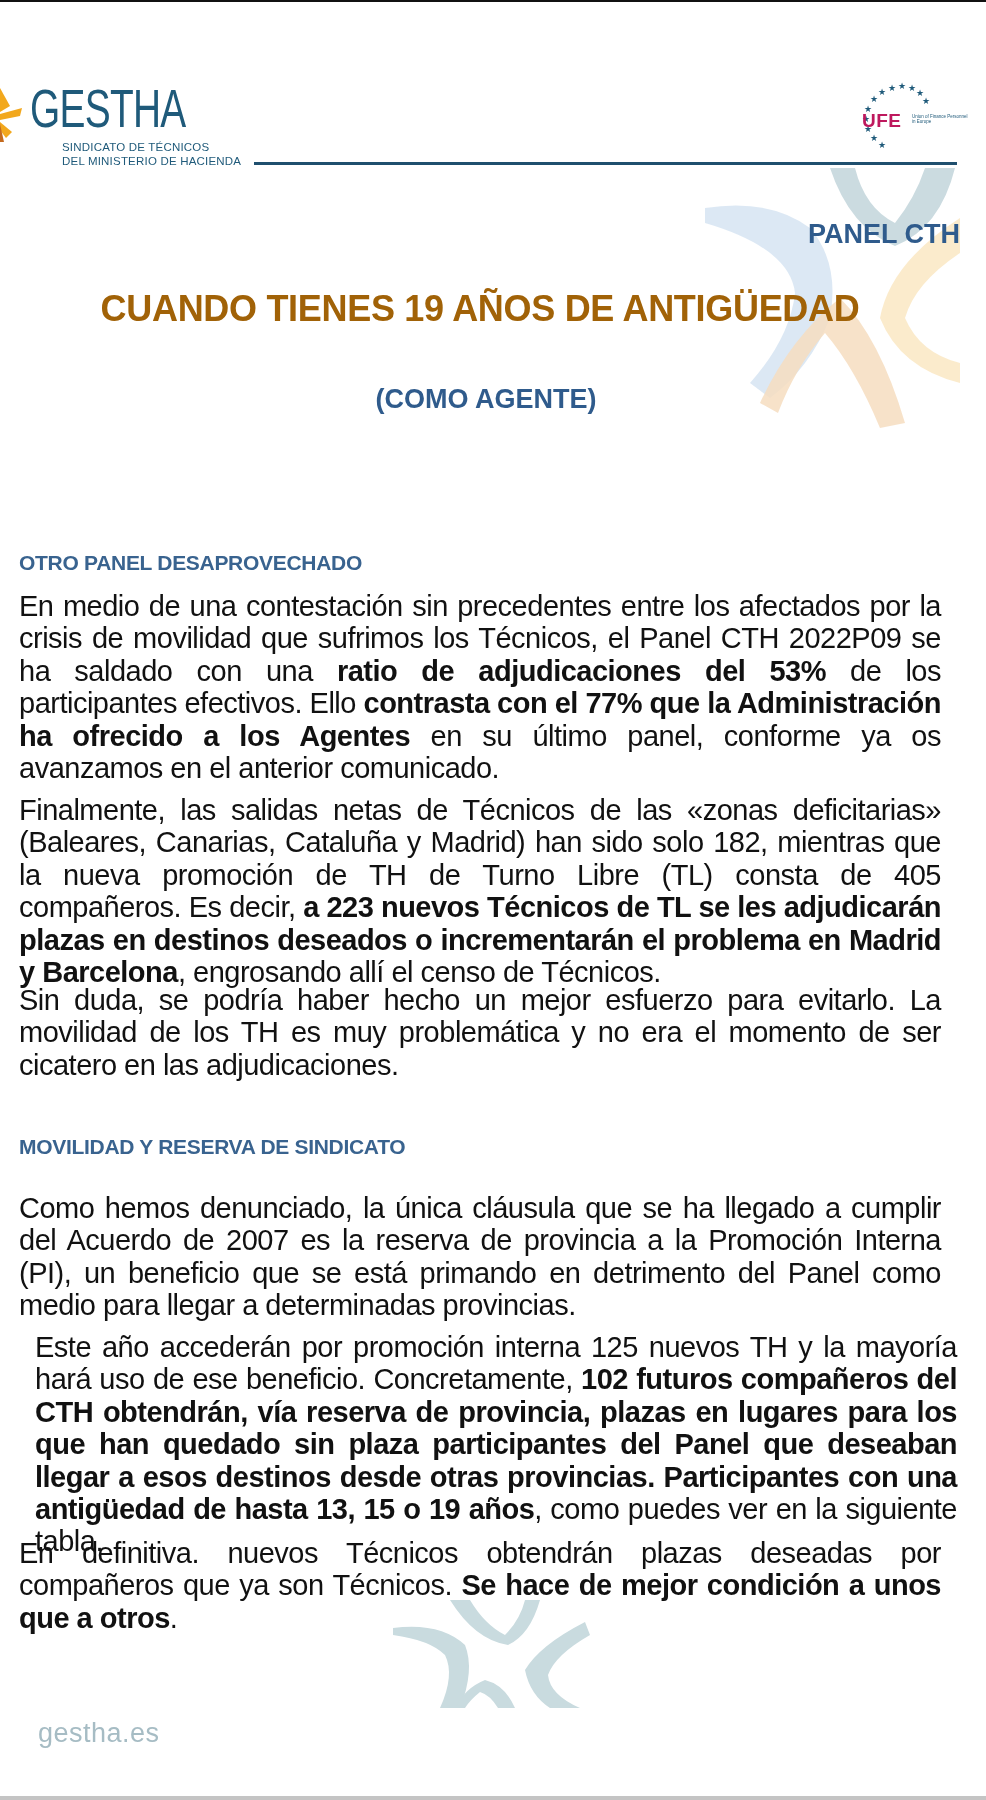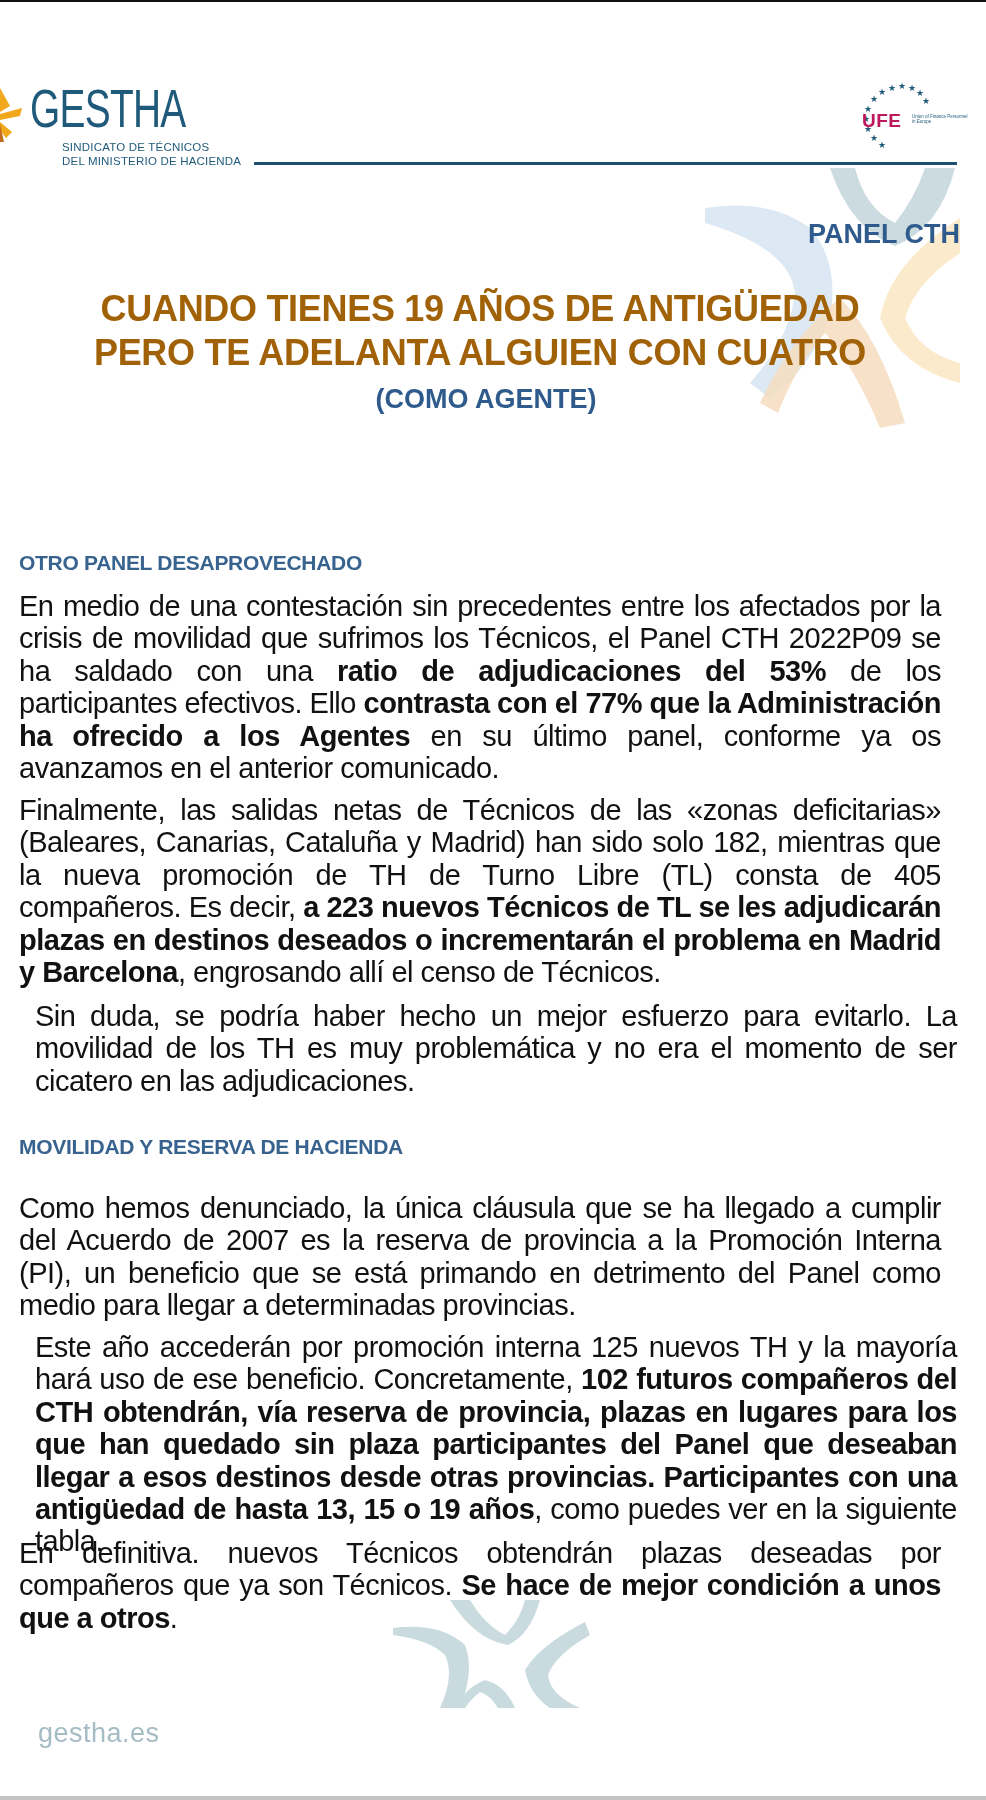--- a/index.html
+++ b/index.html
@@ -107,36 +107,35 @@
 <svg class="watermark" viewBox="0 0 270 260">
   <path d="M140 0 L165 0 Q175 40 205 55 Q225 30 235 0 L265 0 Q250 60 205 78 Q160 60 140 0 Z" fill="#b9cfd6" opacity="0.75"></path>
   <path d="M15 40 Q80 30 120 60 Q150 95 140 150 Q120 200 80 230 L60 215 Q100 170 105 125 Q100 80 15 55 Z" fill="#d6e4f2" opacity="0.85"></path>
   <path d="M270 50 L270 85 Q225 115 215 150 Q230 185 270 195 L270 215 Q210 200 190 150 Q200 95 270 50 Z" fill="#fbe9c6" opacity="0.9"></path>
   <path d="M150 130 Q190 170 215 255 L190 260 Q165 200 135 165 Q105 200 88 245 L70 235 Q100 170 150 130 Z" fill="#f6ddc0" opacity="0.85"></path>
 </svg>
 
 <div class="kicker">PANEL CTH</div>
 <div class="headline">
   <div>CUANDO TIENES 19 AÑOS DE ANTIGÜEDAD</div>
-  <div>PERO TE ADELANTA ALGUIEN CON CUATRO</div>
 </div>
 <div class="subline">(COMO AGENTE)</div>
 
 <div class="section-title" style="top:551px;">OTRO PANEL DESAPROVECHADO</div>
 <p class="para" style="top:590px; margin:0;">
   <span>En medio de una contestación sin precedentes entre los afectados por la crisis de movilidad que sufrimos los Técnicos, el Panel CTH 2022P09 se ha saldado con una </span><b>ratio de adjudicaciones del 53%</b><span> de los participantes efectivos. Ello </span><b>contrasta con el 77% que la Administración ha ofrecido a los Agentes</b><span> en su último panel, conforme ya os avanzamos en el anterior comunicado.</span>
 </p>
 <p class="para" style="top:794px; margin:0;">
   <span>Finalmente, las salidas netas de Técnicos de las «zonas deficitarias» (Baleares, Canarias, Cataluña y Madrid) han sido solo 182, mientras que la nueva promoción de TH de Turno Libre (TL) consta de 405 compañeros. Es decir, </span><b>a 223 nuevos Técnicos de TL se les adjudicarán plazas en destinos deseados o incrementarán el problema en Madrid y Barcelona</b><span>, engrosando allí el censo de Técnicos.</span>
 </p>
-<p class="para" style="top:984px; margin:16px;">
+<p class="para" style="top:984px; margin:0;">
   <span>Sin duda, se podría haber hecho un mejor esfuerzo para evitarlo. La movilidad de los TH es muy problemática y no era el momento de ser cicatero en las adjudicaciones.</span>
 </p>
 
-<div class="section-title" style="top:1135px;">MOVILIDAD Y RESERVA DE HACIENDA</div>
+<div class="section-title" style="top:1135px;">MOVILIDAD Y RESERVA DE SINDICATO</div>
 <p class="para" style="top:1192px; margin:0;">
   <span>Como hemos denunciado, la única cláusula que se ha llegado a cumplir del Acuerdo de 2007 es la reserva de provincia a la Promoción Interna (PI), un beneficio que se está primando en detrimento del Panel como medio para llegar a determinadas provincias.</span>
 </p>
 <p class="para" style="top:1315px; margin:16px;">
   <span>Este año accederán por promoción interna 125 nuevos TH y la mayoría hará uso de ese beneficio. Concretamente, </span><b>102 futuros compañeros del CTH obtendrán, vía reserva de provincia, plazas en lugares para los que han quedado sin plaza participantes del Panel que deseaban llegar a esos destinos desde otras provincias. Participantes con una antigüedad de hasta 13, 15 o 19 años</b><span>, como puedes ver en la siguiente tabla.</span>
 </p>
 <p class="para" style="top:1537px; margin:0;">
   <span>En definitiva. nuevos Técnicos obtendrán plazas deseadas por compañeros que ya son Técnicos. </span><b>Se hace de mejor condición a unos que a otros</b><span>.</span>
 </p>
 

